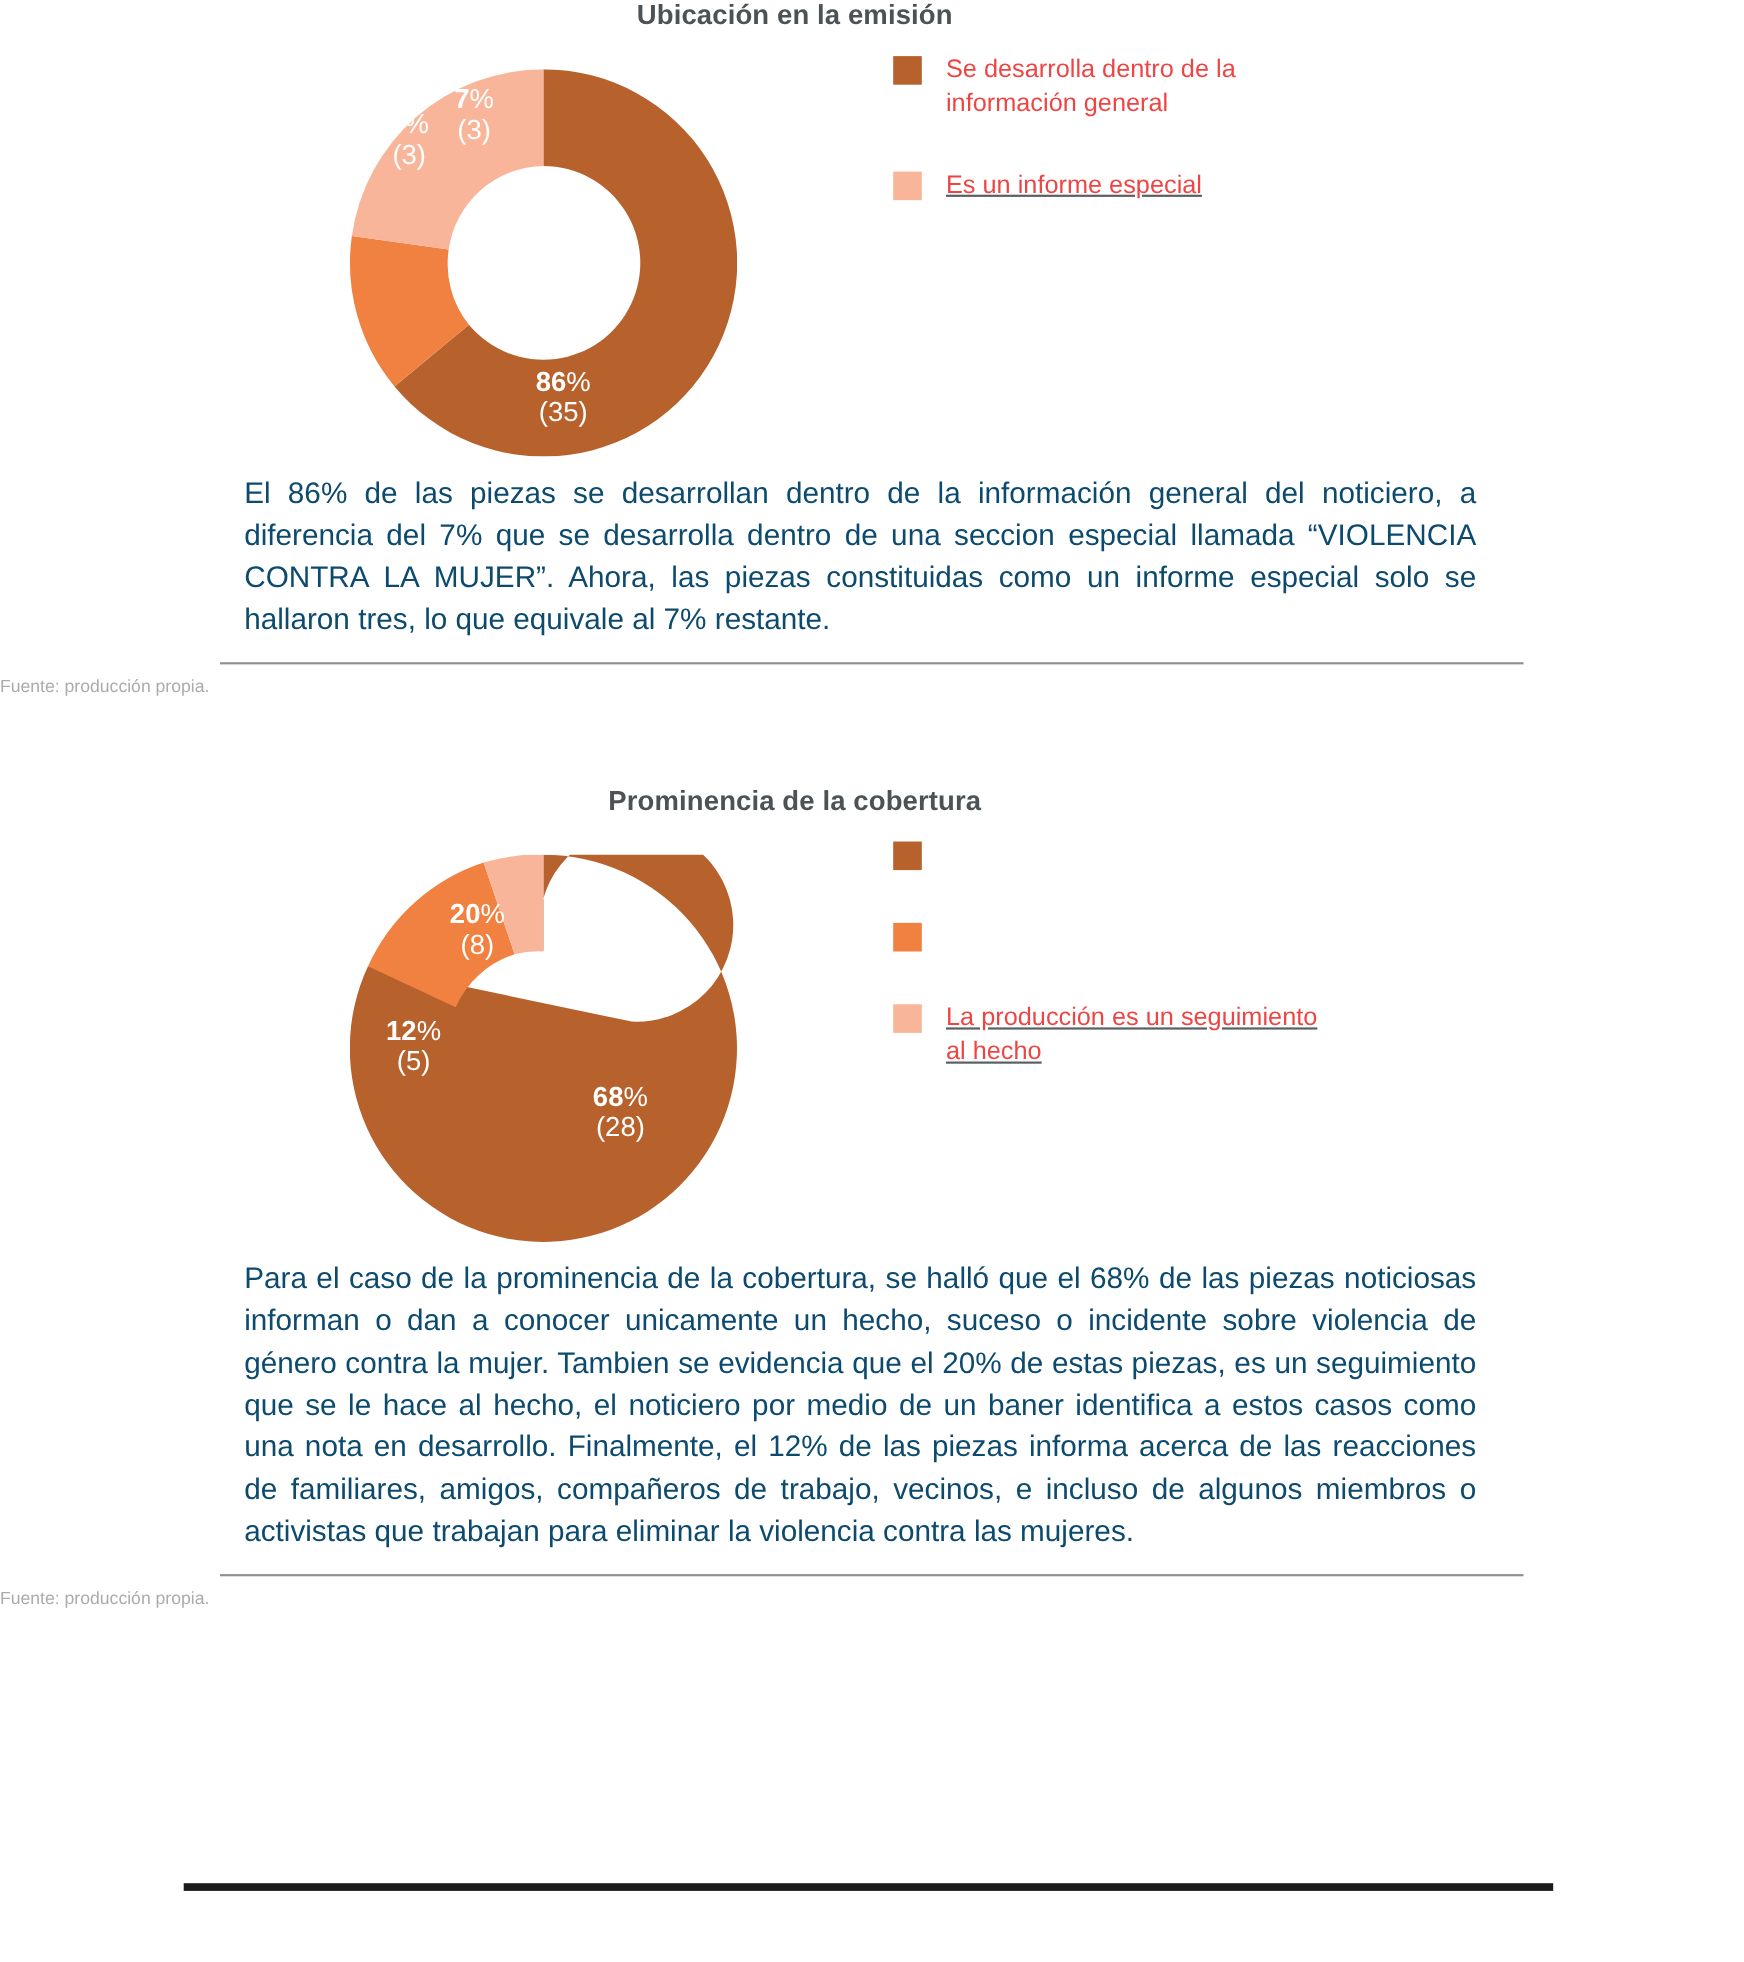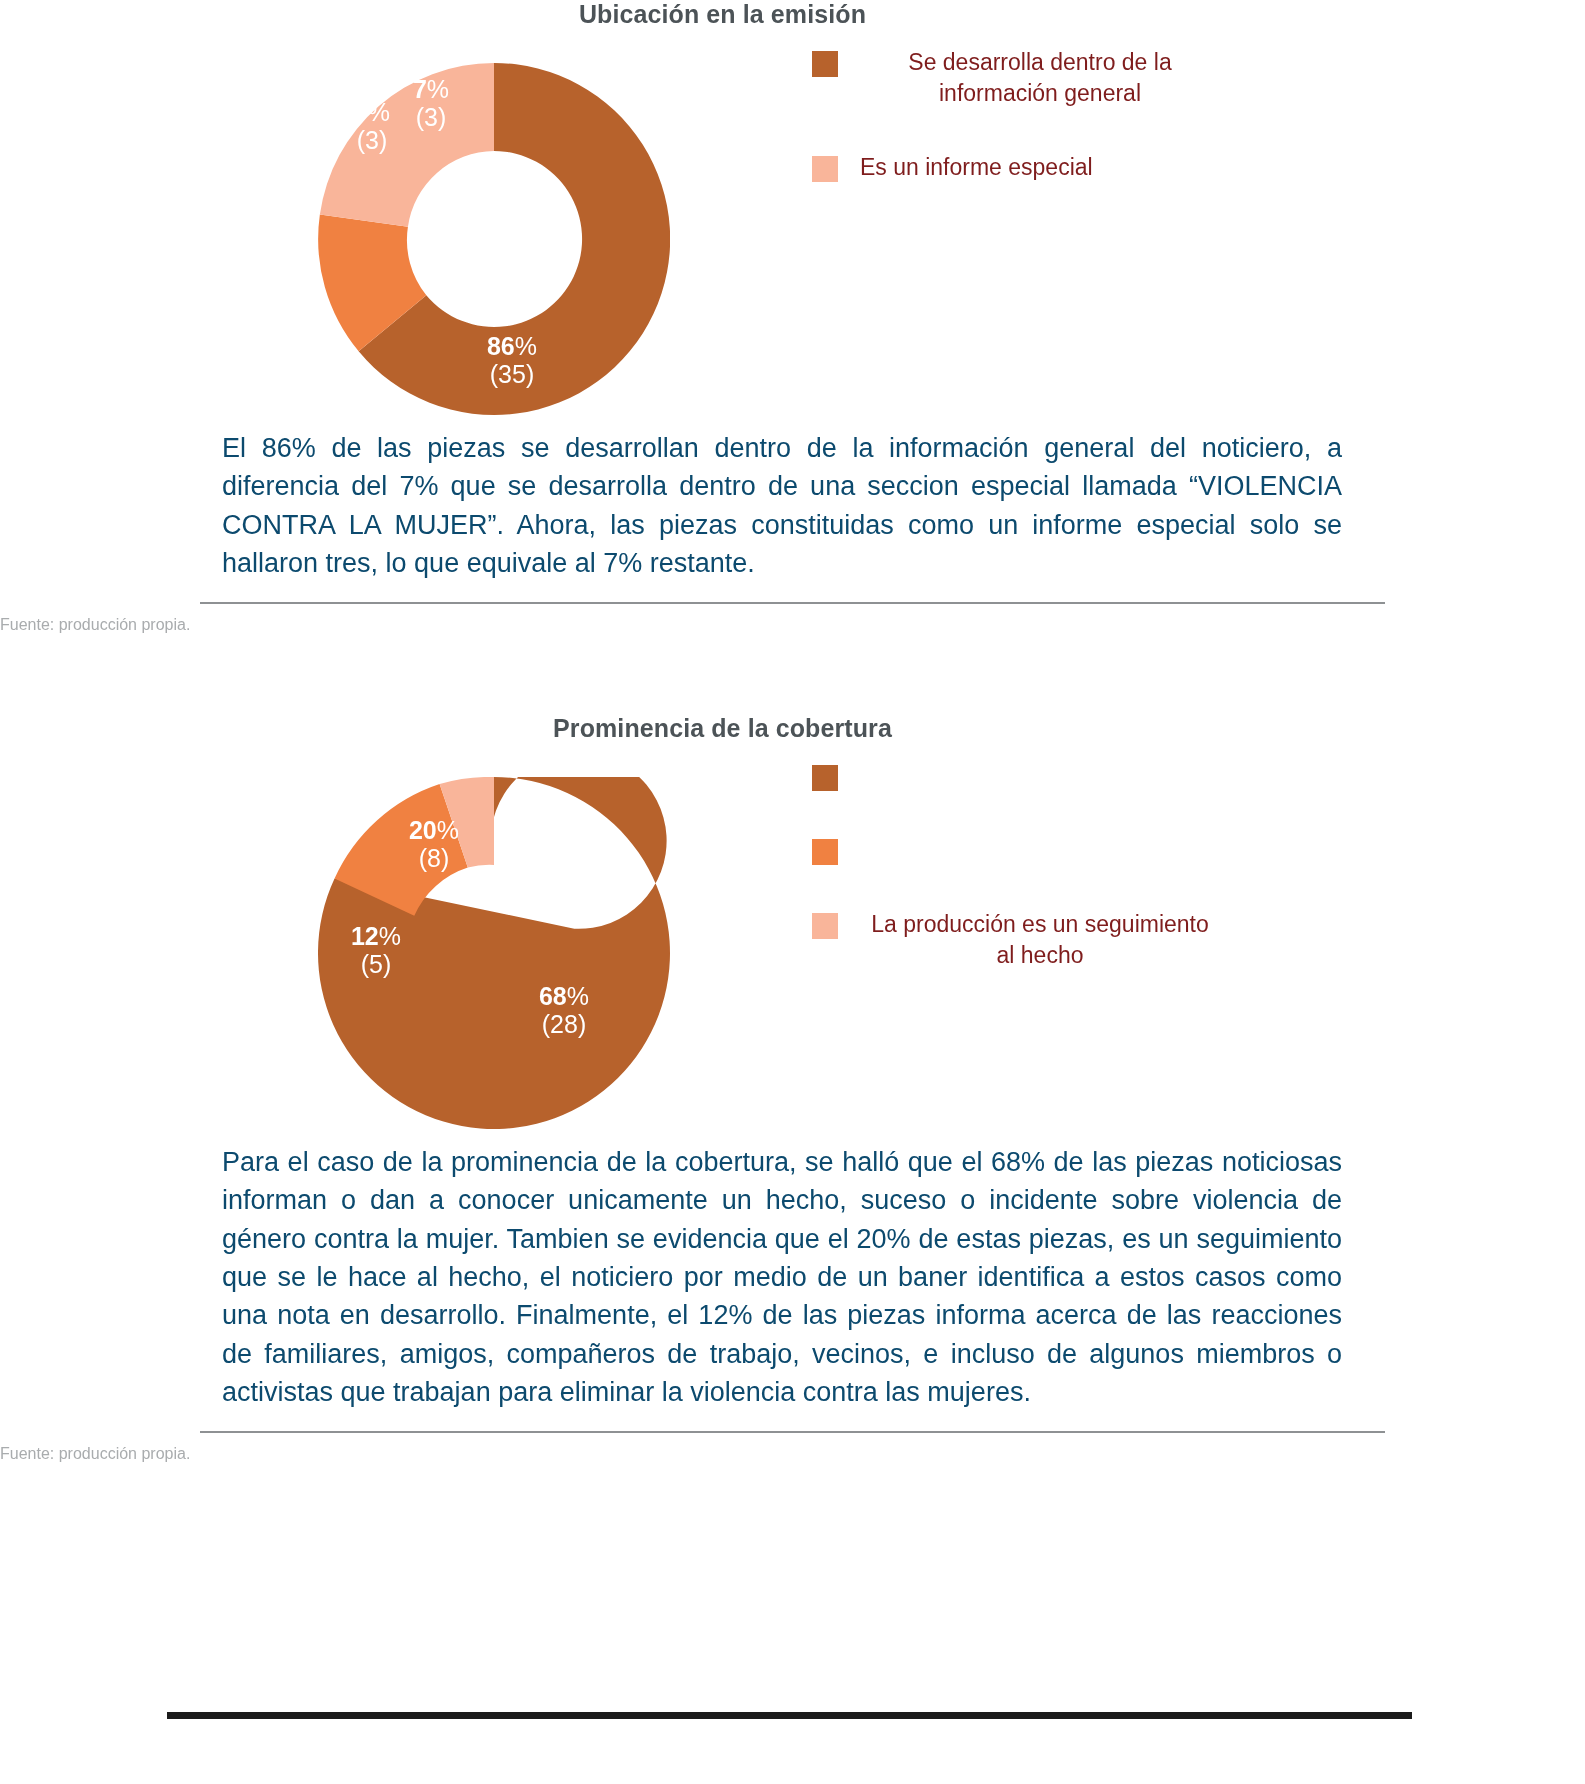--- a/index.html
+++ b/index.html
@@ -74,34 +74,33 @@
     position: absolute;
     left: 812px;
     top: 18px;
     width: 420px;
   }
   .legend-item {
     display: flex;
     align-items: flex-start;
     margin-bottom: 44px;
   }
-  .legend-item:last-child { margin-bottom: 0; }
+  .legend-item:last-child { margin-bottom: 0; text-decoration: underline; }
   .legend-swatch {
     flex: 0 0 auto;
     width: 26px;
     height: 26px;
     margin-top: 4px;
     margin-right: 22px;
   }
   .legend-text {
     font-size: 23px;
     line-height: 1.33;
-    color: #7f1d1d;
+    color: #ef4444;
     max-width: 360px;
-    text-align: center;
   }
 
   
   .para {
     margin: 0;
     padding: 0;
     font-size: 27px;
     line-height: 1.42;
     color: #0c4a6e;
     text-align: justify;

